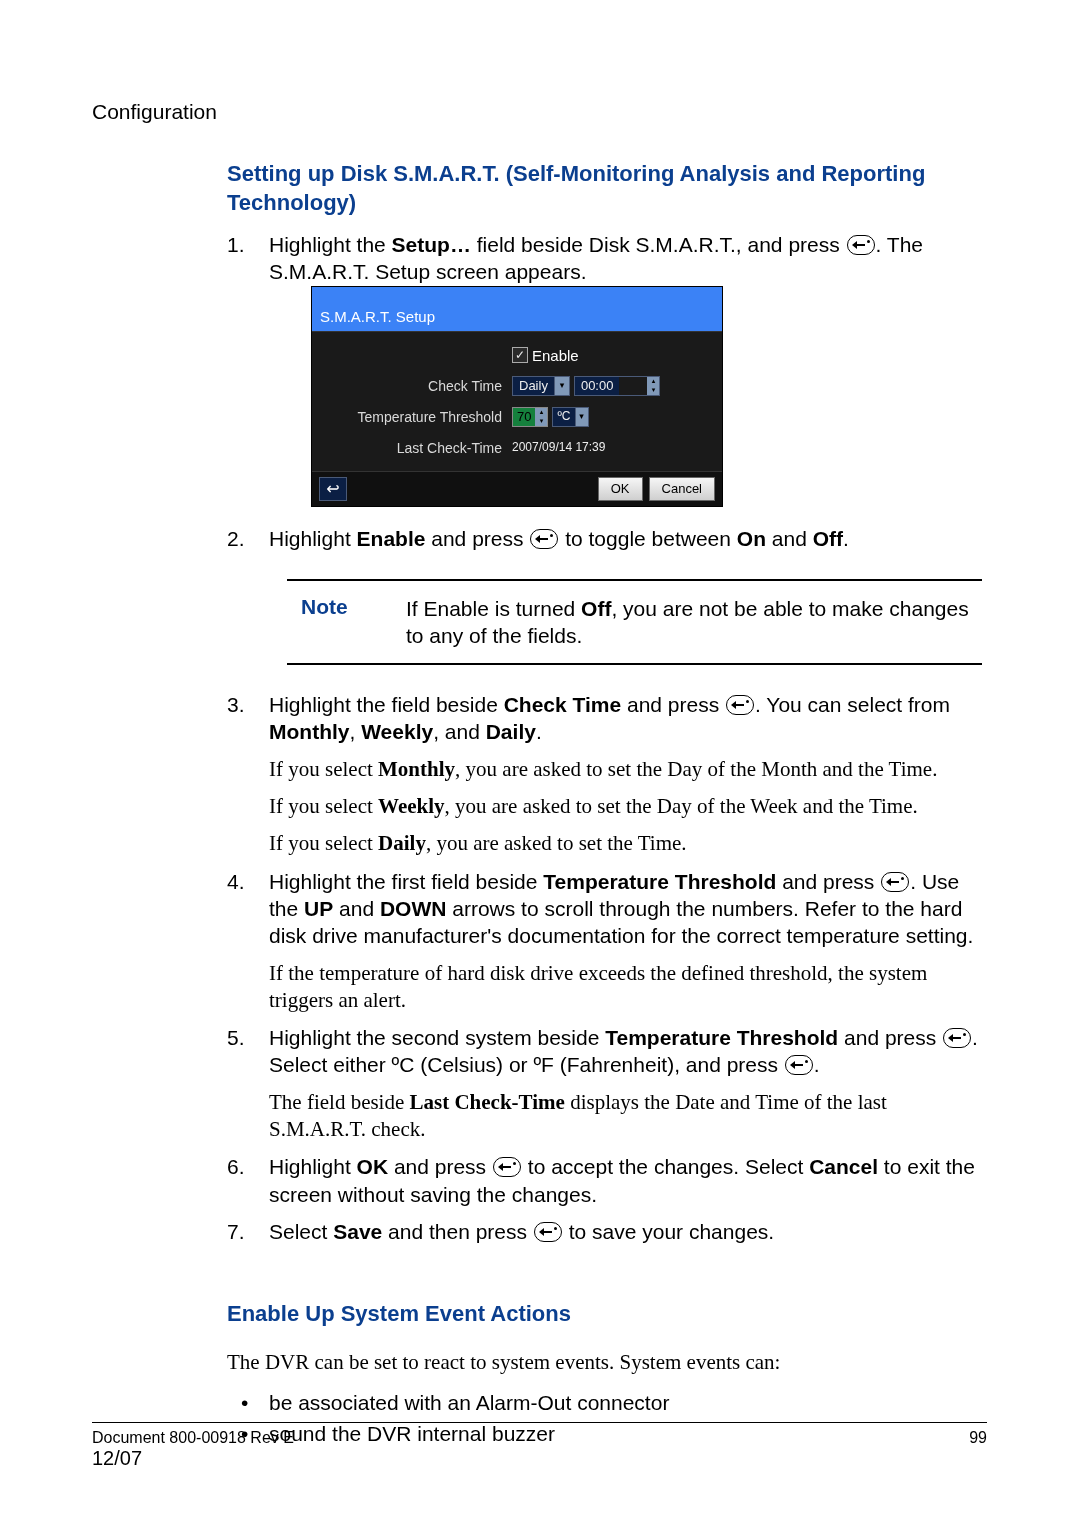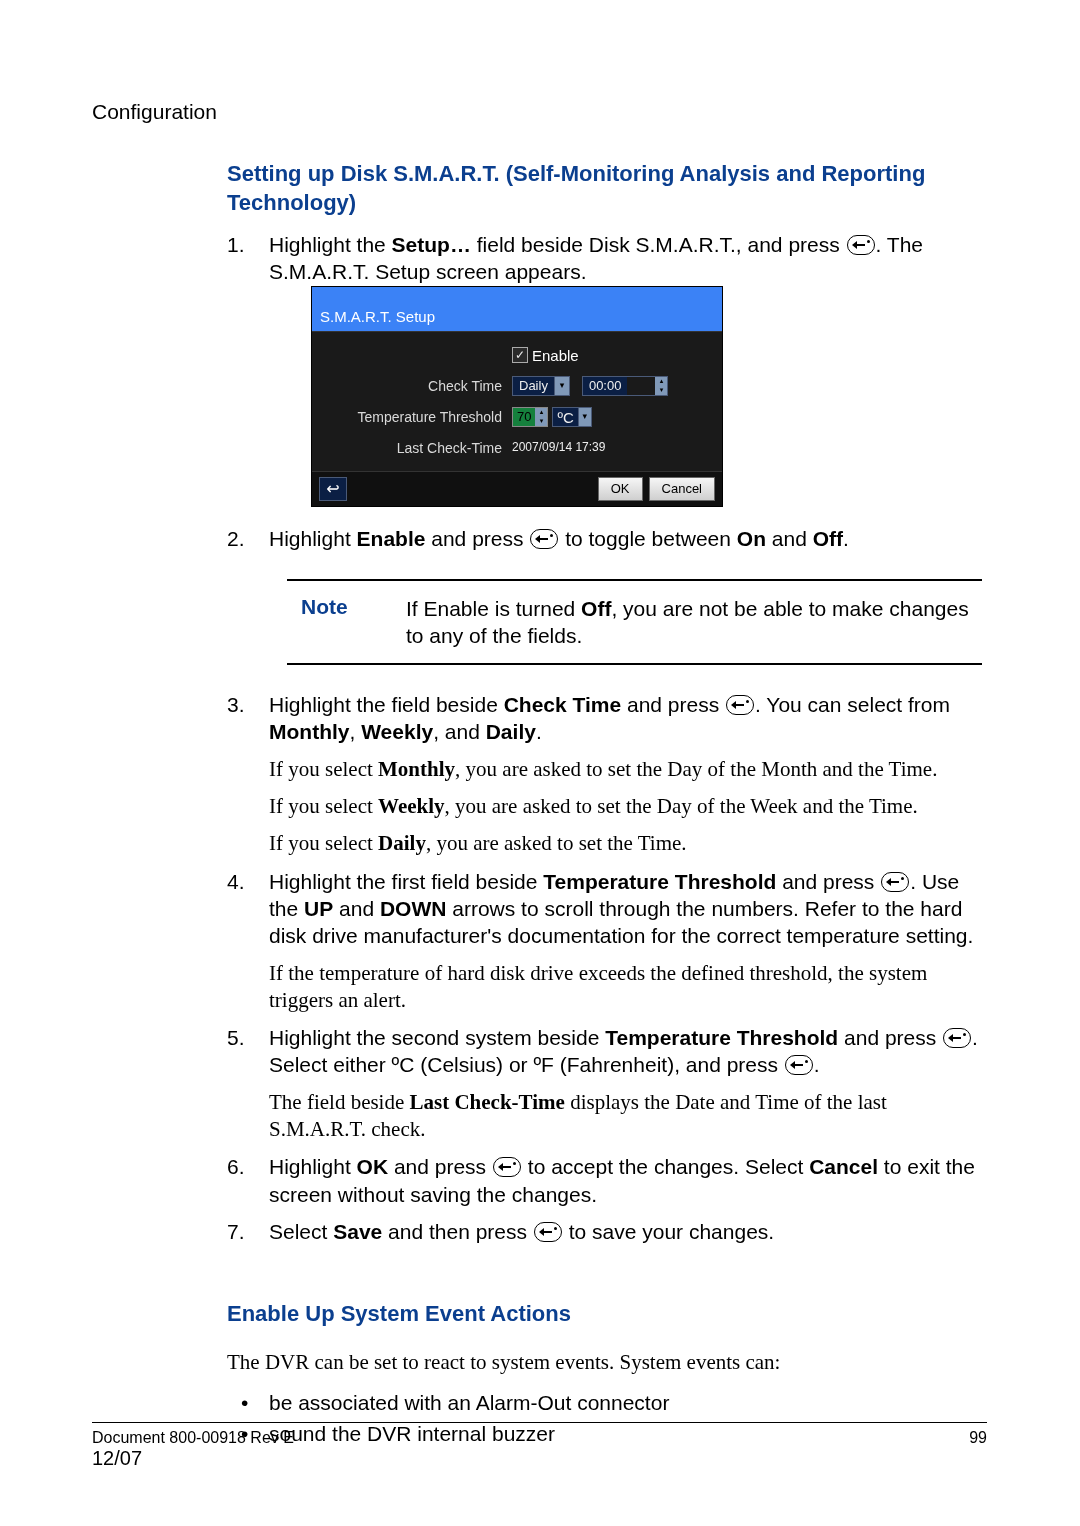--- a/index.html
+++ b/index.html
@@ -120,21 +120,21 @@
     background: #8099b8;
     border-left: 1px solid #4a5a78;
     display: inline-flex; align-items: center; justify-content: center;
     color: #000; font-size: 9px;
   }
   .spin {
     display: inline-flex;
     align-items: stretch;
     border: 1px solid #4a5a78;
     height: 18px;
-    margin-left: 12px;
+    margin-left: 4px;
     gap: 28px;
   }
   .spin .sptxt { background: #0b1f44; color: #eee; padding: 0 6px; font-size: 13px; display: inline-flex; align-items: center; }
   .spin .sparr {
     width: 12px;
     background: #8099b8;
     display: flex; flex-direction: column;
   }
   .spin .sparr div { flex: 1; font-size: 7px; text-align: center; line-height: 1; color: #000; }
   .numbox {
@@ -150,21 +150,21 @@
   }
   .numbox .nbarr div { flex: 1; font-size: 7px; text-align: center; line-height: 1; color: #000; }
   .unitdd {
     display: inline-flex;
     align-items: center;
     border: 1px solid #4a5a78;
     background: #0b1f44;
     height: 18px;
     margin-left: 4px;
   }
-  .unitdd .utxt { padding: 0 4px; color: #eee; font-size: 15px; }
+  .unitdd .utxt { padding: 0 4px; color: #eee; font-size: 12px; }
   .unitdd .uarr {
     width: 12px; height: 18px; background: #8099b8;
     border-left: 1px solid #4a5a78;
     display: inline-flex; align-items: center; justify-content: center;
     color: #000; font-size: 9px;
   }
   .readval { color: #eee; font-size: 12px; }
   .shot .footer {
     background: #101010;
     border-top: 1px solid #333;

